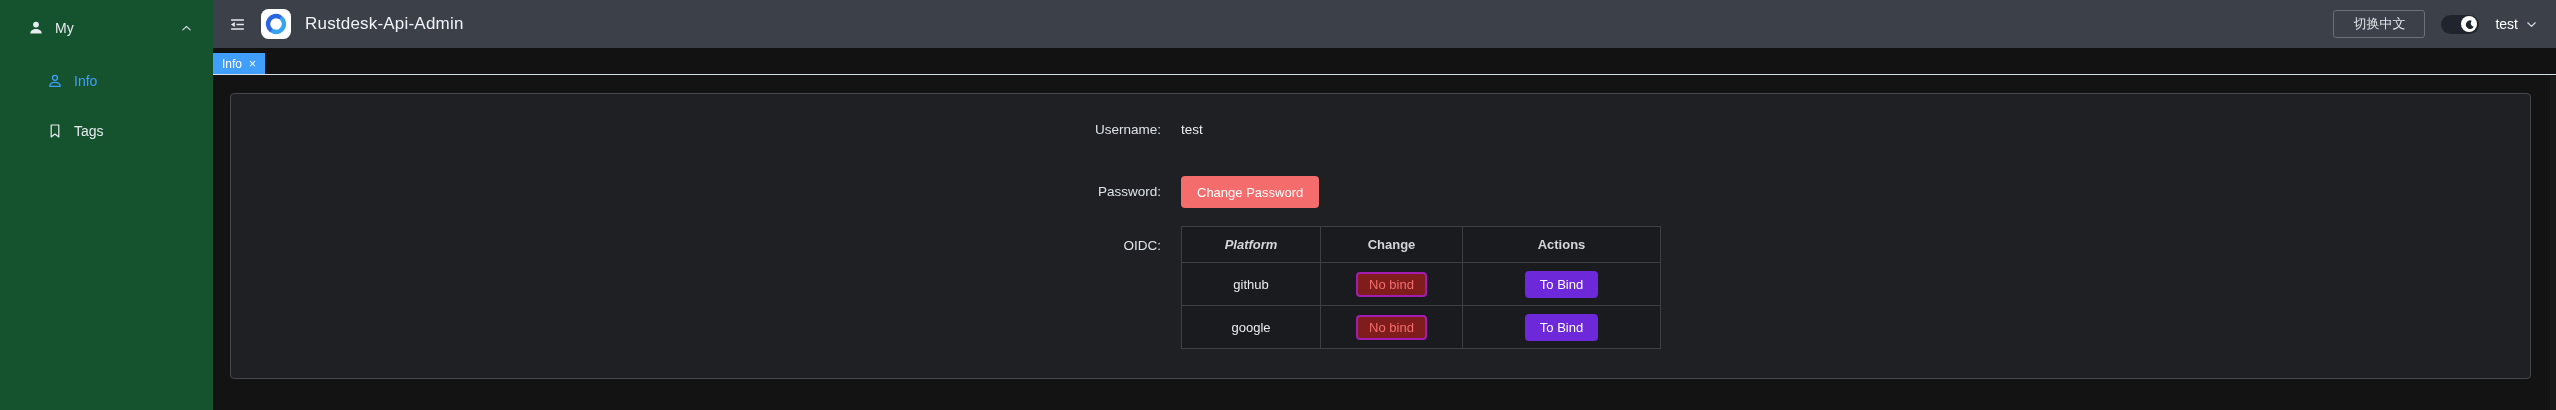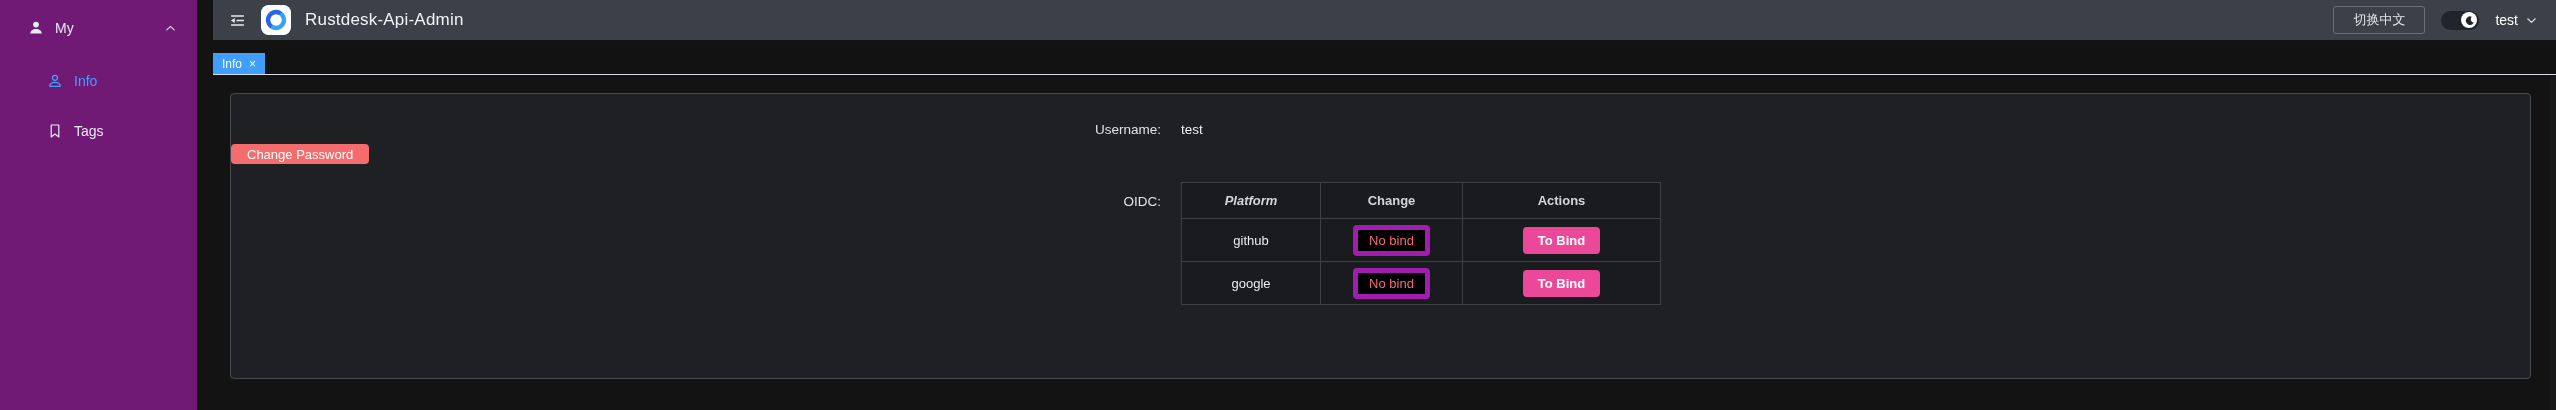--- a/index.html
+++ b/index.html
@@ -12,22 +12,22 @@
     width: 2556px;
     height: 410px;
     background: #131313;
     overflow: hidden;
   }
 
   
   .sidebar {
     position: absolute;
     left: 0; top: 0;
-    width: 197px; height: 410px;
-    background: #701a75;
+    width: 213px; height: 410px;
+    background: #14532d;
     color: #e7ebf2;
   }
   .side-group {
     height: 56px;
     display: flex; align-items: center;
     padding-left: 28px; padding-right: 20px;
     font-size: 14px;
     cursor: pointer;
   }
   .side-group .grp-label { margin-left: 11px; }
@@ -41,21 +41,21 @@
     cursor: pointer;
   }
   .side-item .lbl { margin-left: 11px; }
   .side-item.active { color: #409eff; }
   .icon16 { width: 16px; height: 16px; display: inline-flex; flex: none; }
 
   
   .header {
     position: absolute;
     left: 213px; top: 0; right: 0;
-    height: 40px;
+    height: 48px;
     background: #3b4049;
     display: flex; align-items: center;
     padding: 0 18px 0 16px;
     color: #f0f2f6;
   }
   .fold-btn { display: flex; cursor: pointer; }
   .logo-box {
     width: 30px; height: 30px; margin-left: 15px;
     display: flex; flex: none;
   }
@@ -140,31 +140,31 @@
   .form-row { display: flex; }
   .form-label {
     width: 950px;
     flex: none;
     text-align: right;
     padding-right: 20px;
     font-size: 13.5px;
     color: #dfe2e8;
     line-height: 20px;
   }
-  .row-username { margin-bottom: 4px; }
+  .row-username { margin-bottom: 36px; }
   .row-username .form-value { font-size: 13.5px; color: #eef0f4; line-height: 20px; }
   .row-password { margin-bottom: 18px; align-items: center; }
   .row-password .form-label { line-height: 32px; }
   .btn-danger {
     background: #f56c6c;
     border: none;
     color: #fff;
     font-size: 13px;
     padding: 0 16px;
-    height: 20px;
+    height: 32px;
     border-radius: 4px;
     cursor: pointer;
     font-family: inherit;
   }
   .row-oidc .form-label { padding-top: 10px; }
 
   
   .oidc-table { border-collapse: collapse; background: #1a1b1e; }
   .oidc-table th, .oidc-table td {
     border: 1px solid #3e4044;
@@ -178,34 +178,33 @@
   }
   .oidc-table td { height: 43px; color: #eaecef; }
   .col-platform { width: 139px; font-style: italic; }
   .col-status   { width: 142px; }
   .col-actions  { width: 198px; }
   .tag-nobind {
     display: inline-block;
     padding: 3px 11px;
     font-size: 13px;
     color: #f56c6c;
-    background: #000000;
-    border: 5px solid #a21caf;
+    background: #7f1d1d;
+    border: 2px solid #a21caf;
     border-radius: 4px;
   }
   .btn-success {
-    background: #ec4899;
+    background: #6d28d9;
     border: none;
     color: #fff;
     font-size: 13px;
     padding: 6px 15px;
     border-radius: 4px;
     cursor: pointer;
     font-family: inherit;
-    font-weight: bold;
   }
 </style>
 </head>
 <body>
 
 <div class="app">
 
   <aside class="sidebar">
     <div class="side-group">
       <span class="icon16">
@@ -288,20 +287,21 @@
   <div class="scroll-strip"></div>
 
   <main class="panel">
 
     <div class="form-row row-username">
       <span class="form-label">Username:</span>
       <span class="form-value">test</span>
     </div>
 
     <div class="form-row row-password">
+      <span class="form-label">Password:</span>
       <button class="btn-danger">Change Password</button>
     </div>
 
     <div class="form-row row-oidc">
       <span class="form-label">OIDC:</span>
       <table class="oidc-table">
         <thead>
           <tr>
             <th class="col-platform">Platform</th>
             <th class="col-status">Change</th>

